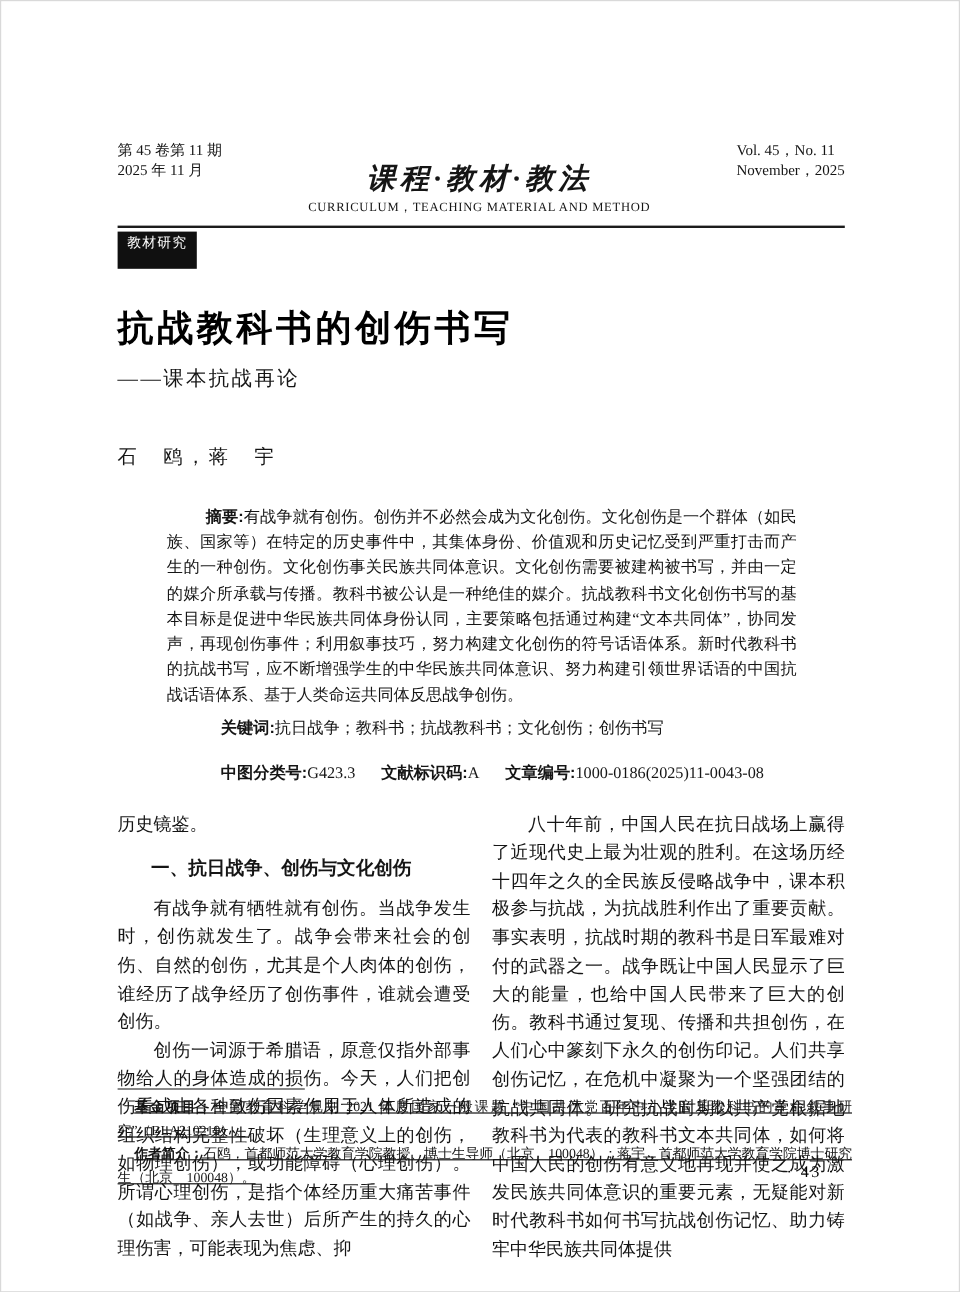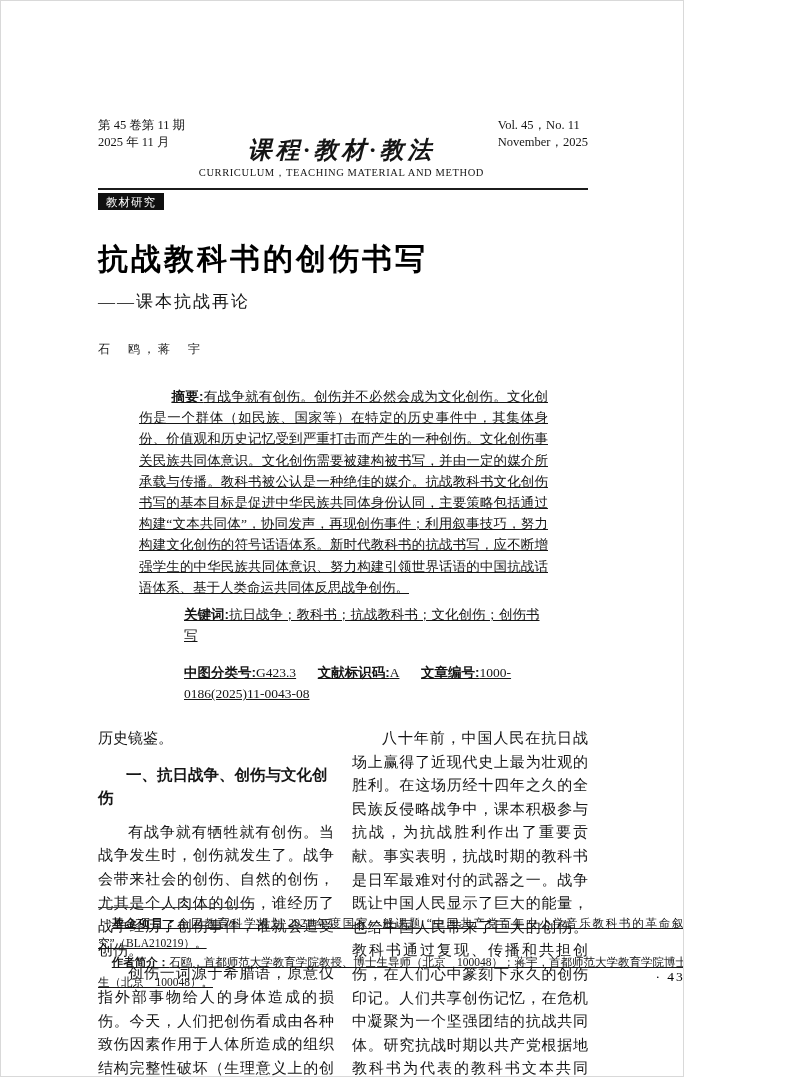--- a/index.html
+++ b/index.html
@@ -1,52 +1,52 @@
 <!DOCTYPE html>
 <html><head>
 <meta charset="utf-8">
 <style>
   * { margin:0; padding:0; box-sizing:border-box; }
   html,body { background:#fff; }
   body { width:800px; height:1077px; font-family:"Liberation Serif", serif; color:#151515; }
   .page {
-    position:relative; width:684px; height:1077px; overflow:hidden;
+    position:relative; width:800px; height:1077px; overflow:hidden;
     background:#fff; border:1px solid #d9d9d9;
   }
   .content { padding:112px 95px 0 97px; }
 
   
   .journal-header { display:flex; justify-content:space-between; align-items:flex-start; }
   .jh-left, .jh-right { font-size:12.5px; line-height:17px; white-space:nowrap; padding-top:4px; }
   .jh-right { }
   .jh-center { text-align:center; flex:1;margin-top:24px; }
   .journal-cn {
     font-size:24px; font-weight:bold; font-style:italic;
     letter-spacing:4px; line-height:26px;
     font-family:"Liberation Serif", serif;
   }
   .journal-en { font-size:10.5px; letter-spacing:0.6px; margin-top:3px; white-space:nowrap; }
   .header-rule { border:none; border-top:2px solid #1c1c1c; margin-top:8px; }
   .category-badge {
     display:inline-block; background:#101010; color:#fff;
     font-family:"Liberation Sans", sans-serif; font-size:11.5px;
-    padding:2px 8px 0 8px; margin-top:3px; letter-spacing:1px;
+    padding:2px 8px 14px 8px; margin-top:3px; letter-spacing:1px;
   }
 
   
   .title-block { text-align:left; }
   .article-title {
     margin-top:29px; font-size:30px; font-weight:bold; letter-spacing:3px;
     font-family:"Liberation Sans", sans-serif; color:#000;
   }
   .article-subtitle { margin-top:10px; font-size:17px; letter-spacing:2px; }
-  .article-authors { margin-top:28px; font-size:12px; letter-spacing:3px; }
+  .article-authors { margin-top:44px; font-size:16px; letter-spacing:3px; }
 
   
-  .abstract-block { margin:28px 40px 0 41px;text-decoration:underline; }
+  .abstract-block { margin:28px 40px 0 41px; }
   .abstract-text {
     font-size:13.5px; line-height:21.2px; text-align:justify; text-indent:2.4em;
   }
   .meta-line { font-size:13.5px; line-height:21px; margin-left:45px; margin-top:16px; }
   .meta-line:first-of-type { margin-top:6px; }
   .bold-label { font-family:"Liberation Sans", sans-serif; font-weight:bold; }
   .meta-gap { display:inline-block; width:1.6em; }
 
   
   .columns { display:flex; gap:18px; margin-top:23px; }

